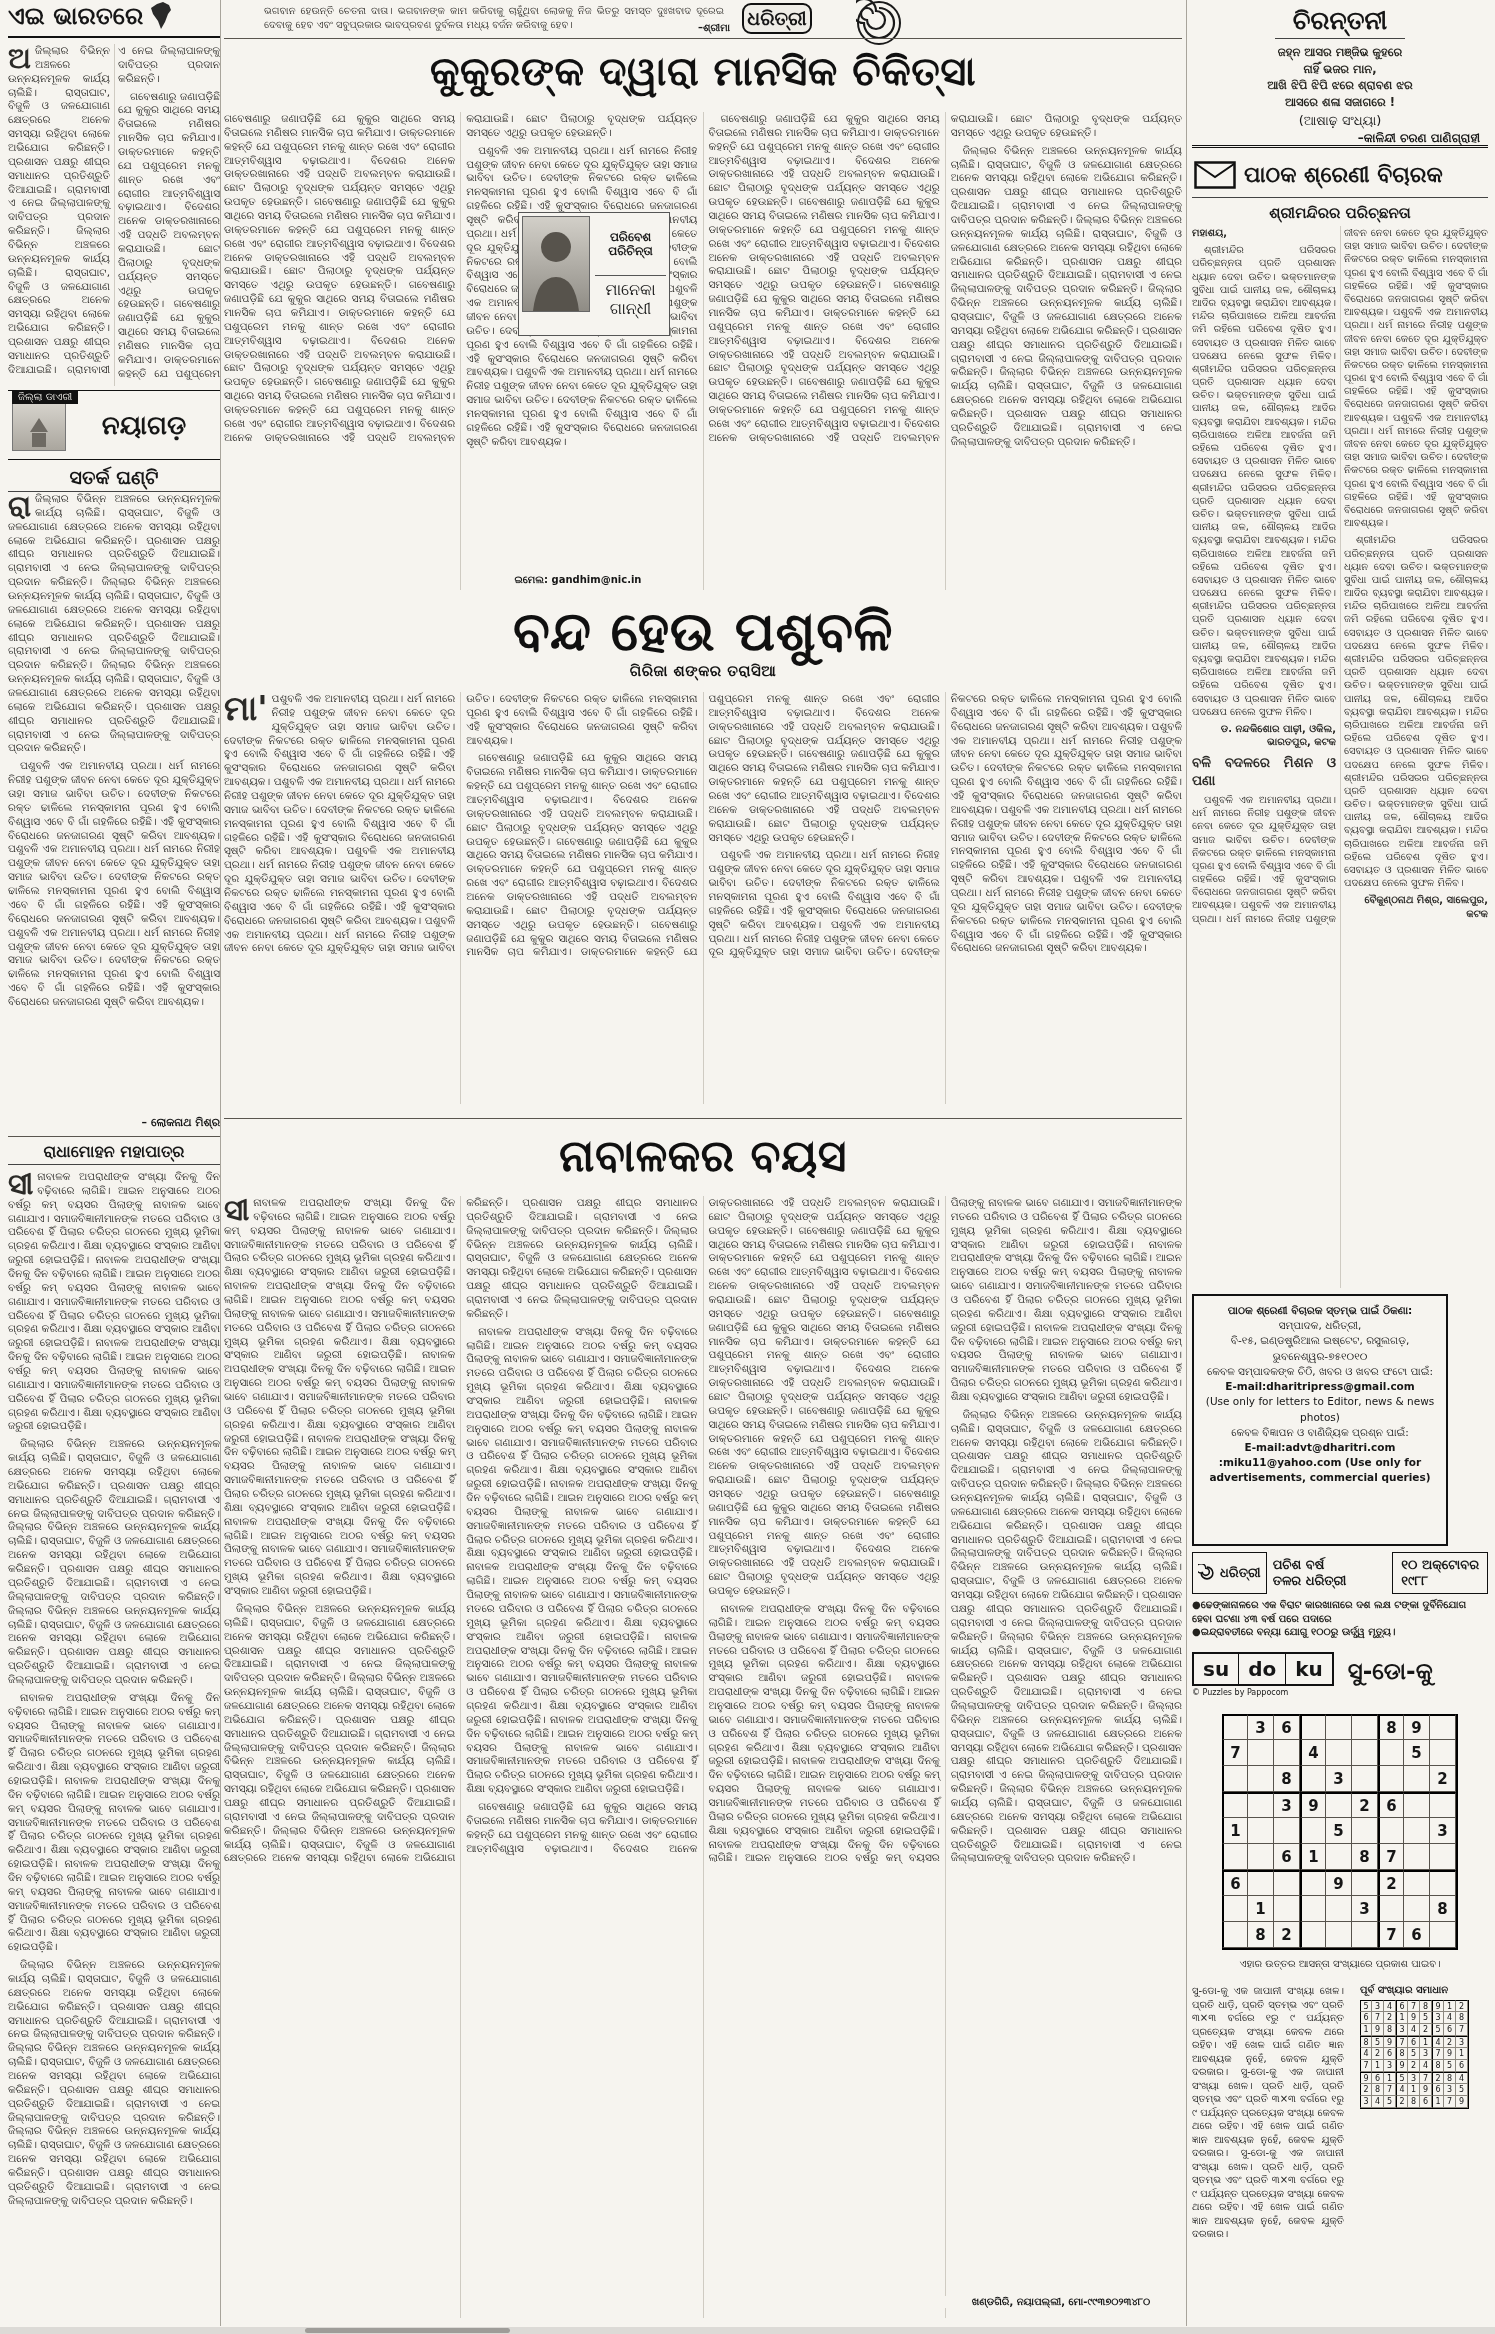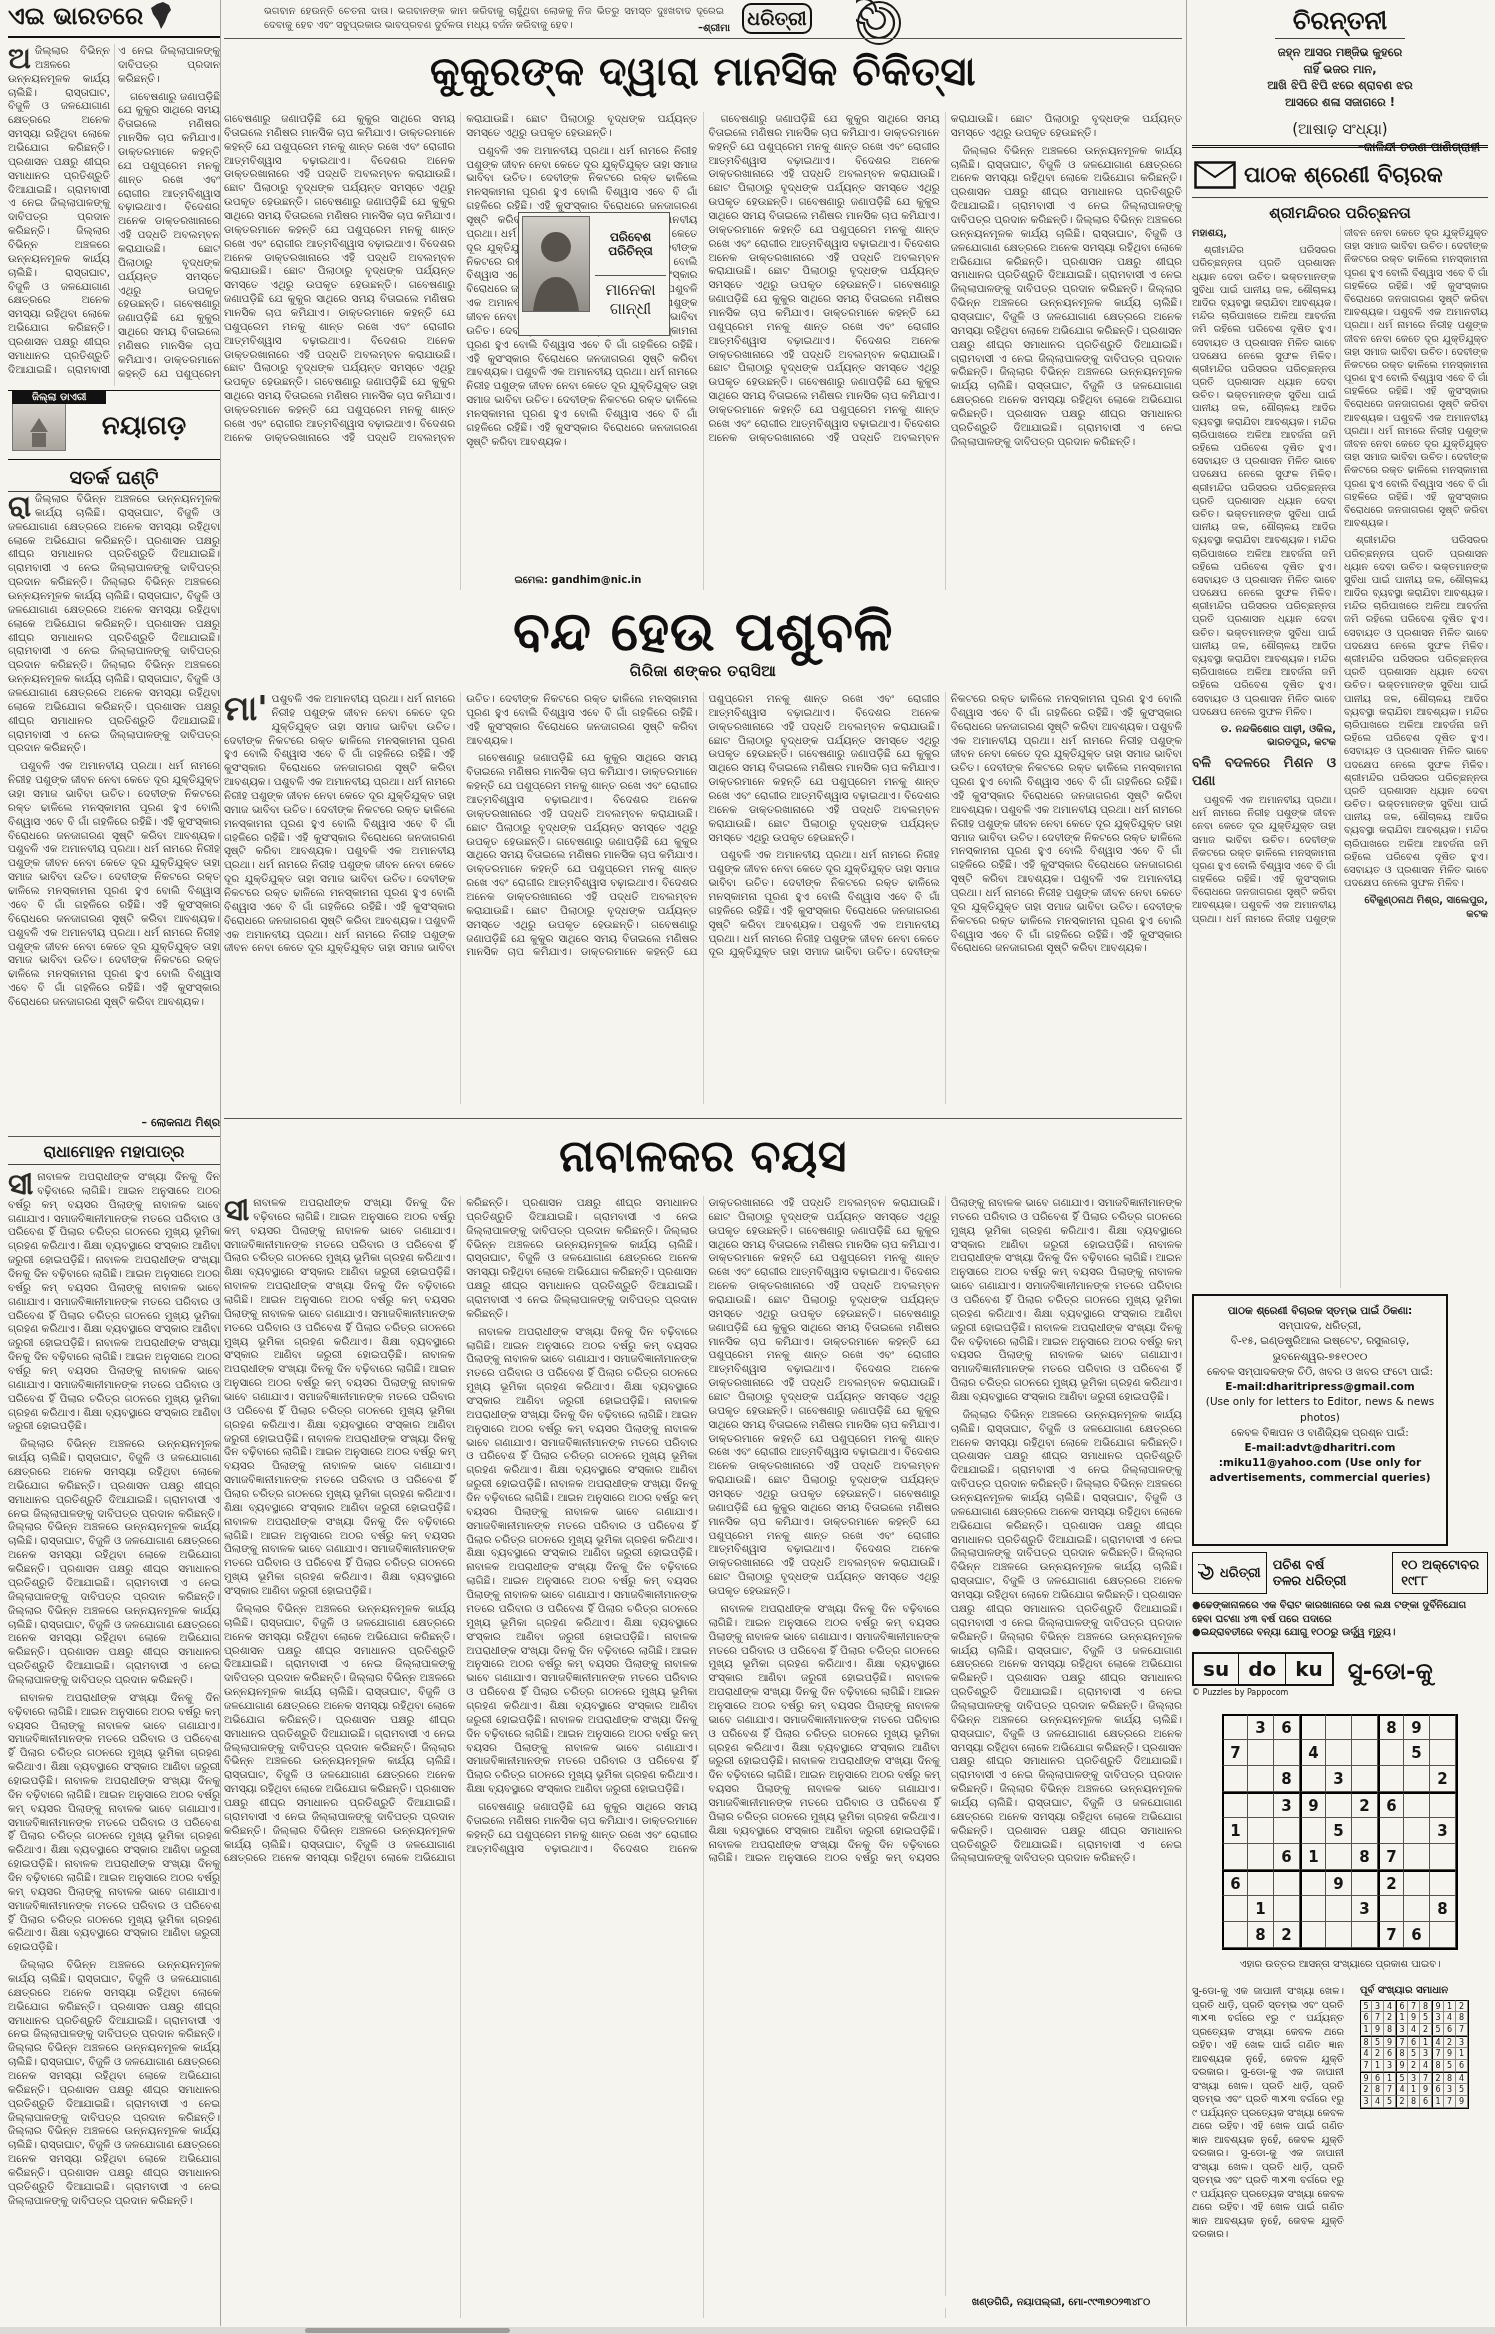--- a/index.html
+++ b/index.html
@@ -17,35 +17,35 @@
   .dropcap{float:left;font-size:29px;line-height:.85;font-weight:700;padding:2px 4px 0 0;text-indent:0}
   .headline{font-weight:700;color:#101010;text-align:center;letter-spacing:.5px}
   .signoff{font-weight:700;text-align:right;font-size:11px}
   .masthead{border-bottom:2px solid #111;display:flex;gap:6px}
   .masthead-title{font-weight:700;font-size:24px;white-space:nowrap}
   .quote{font-size:10px;line-height:1.4;text-align:justify;color:#33312d}
   .quote-attr{display:block;text-align:right;font-weight:700;font-size:10px}
   .brand-box{border:2px solid #111;border-radius:9px;display:flex;align-items:center;justify-content:center;
              font-weight:700;font-size:19px;background:#efede7}
   .diary{border-top:1px solid #111;border-bottom:1px solid #111;padding:4px;display:flex;gap:6px;align-items:center}
-  .diary-chip{position:absolute;left:4px;top:-1px;background:#111;color:#f6f4ef;font-size:10px;font-weight:700;padding:1px 20px}
+  .diary-chip{position:absolute;left:4px;top:-1px;background:#111;color:#f6f4ef;font-size:10px;font-weight:400;padding:1px 6px}
   .diary-thumb{width:54px;height:52px;background:linear-gradient(#d9d6cf,#aaa69e);flex:0 0 auto;border:1px solid #777;
                display:flex;align-items:flex-end;justify-content:center}
   .diary-name{font-weight:700;font-size:26px;flex:1;text-align:center}
   .sec-head{font-weight:700;text-align:center;font-size:19px;border-bottom:1px solid #444;padding-bottom:2px}
   .photo-box{border:1px solid #555;background:#f6f4ef;display:flex;gap:5px;padding:3px}
   .portrait{width:68px;height:96px;background:linear-gradient(#d2cfc8,#8f8c85);flex:0 0 auto;border:1px solid #666}
   .photo-cap{flex:1;display:flex;flex-direction:column;align-items:center;justify-content:center;gap:4px;text-align:center}
   .photo-cap .c1{font-weight:700;font-size:12px;border-bottom:1px solid #555;padding-bottom:17px;width:100%}
   .photo-cap .c2{font-weight:400;font-size:16px}
   .email-line{font-weight:700;font-size:10px;background:#f6f4ef;text-align:center}
   .chir{border-bottom:3px double #111;text-align:center;padding-top:4px}
   .chir-title{font-weight:700;font-size:25px;border-bottom:1px solid #444;display:inline-block;padding:0 18px 2px}
   .chir-verse{font-size:11.5px;line-height:1.45;margin-top:5px;font-weight:700;color:#25241f}
-  .chir-src{font-size:15px;margin-top:9px}
+  .chir-src{font-size:13px;margin-top:2px}
   .chir-attr{font-weight:700;font-size:12px;text-align:right;padding-right:8px;margin-top:2px}
   .letters-head{display:flex;align-items:center;gap:8px;border-bottom:1px solid #444;padding:6px 2px}
   .letters-title{font-weight:700;font-size:22px}
   .cols2r{column-count:2;column-gap:8px;column-rule:1px solid #cfcbc2}
   .lt-title{font-weight:700;text-align:center;font-size:15px}
   .lt2-title{font-weight:700;font-size:13.5px;text-indent:0;margin:6px 0 3px}
   .sig{font-weight:700;text-align:right;font-size:10px;text-indent:0;margin-bottom:6px}
   .contact{border:2px solid #111;padding:7px 6px;text-align:center;font-size:10.5px;line-height:1.45}
   .contact .b{font-weight:700}
   .anniv-row{display:flex;gap:6px;align-items:stretch}

